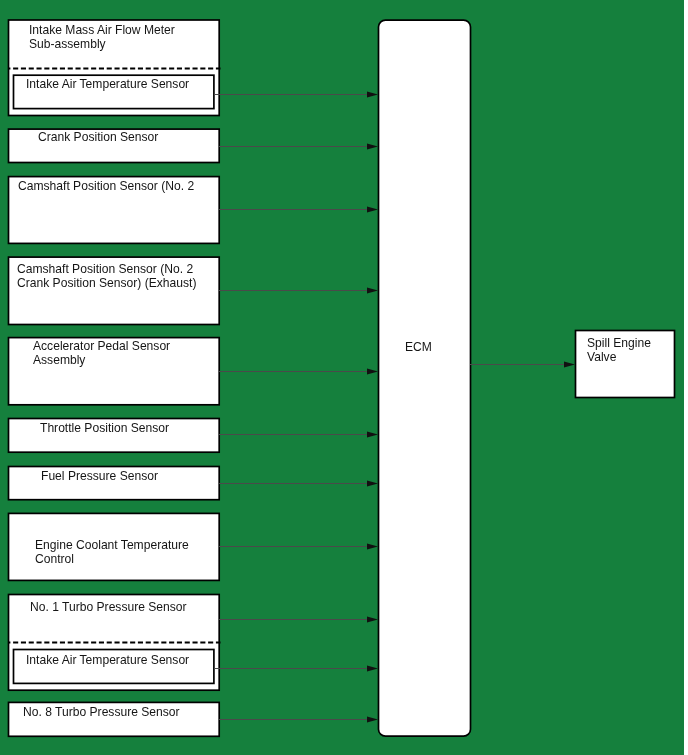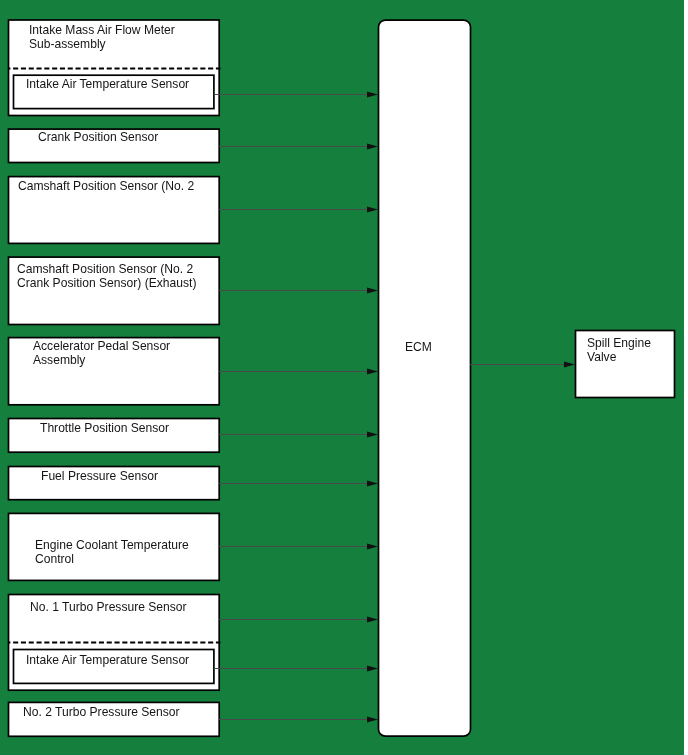--- a/index.html
+++ b/index.html
@@ -112,21 +112,21 @@
 
   <div class="label" style="left: 30px; top: 601px;">
     <span class="ln">No. 1 Turbo Pressure Sensor</span>
   </div>
 
   <div class="label" style="left: 26px; top: 654px;">
     <span class="ln">Intake Air Temperature Sensor</span>
   </div>
 
   <div class="label" style="left: 23px; top: 706px;">
-    <span class="ln">No. 2 Turbo Pressure Sensor</span>
+    <span class="ln">No. 8 Turbo Pressure Sensor</span>
   </div>
 
   <div class="label" style="left: 405px; top: 341px;">
     <span class="ln">ECM</span>
   </div>
 
   <div class="label" style="left: 587px; top: 337px;">
     <span class="ln">Spill Engine</span>
     <span class="ln">Valve</span>
   </div>

